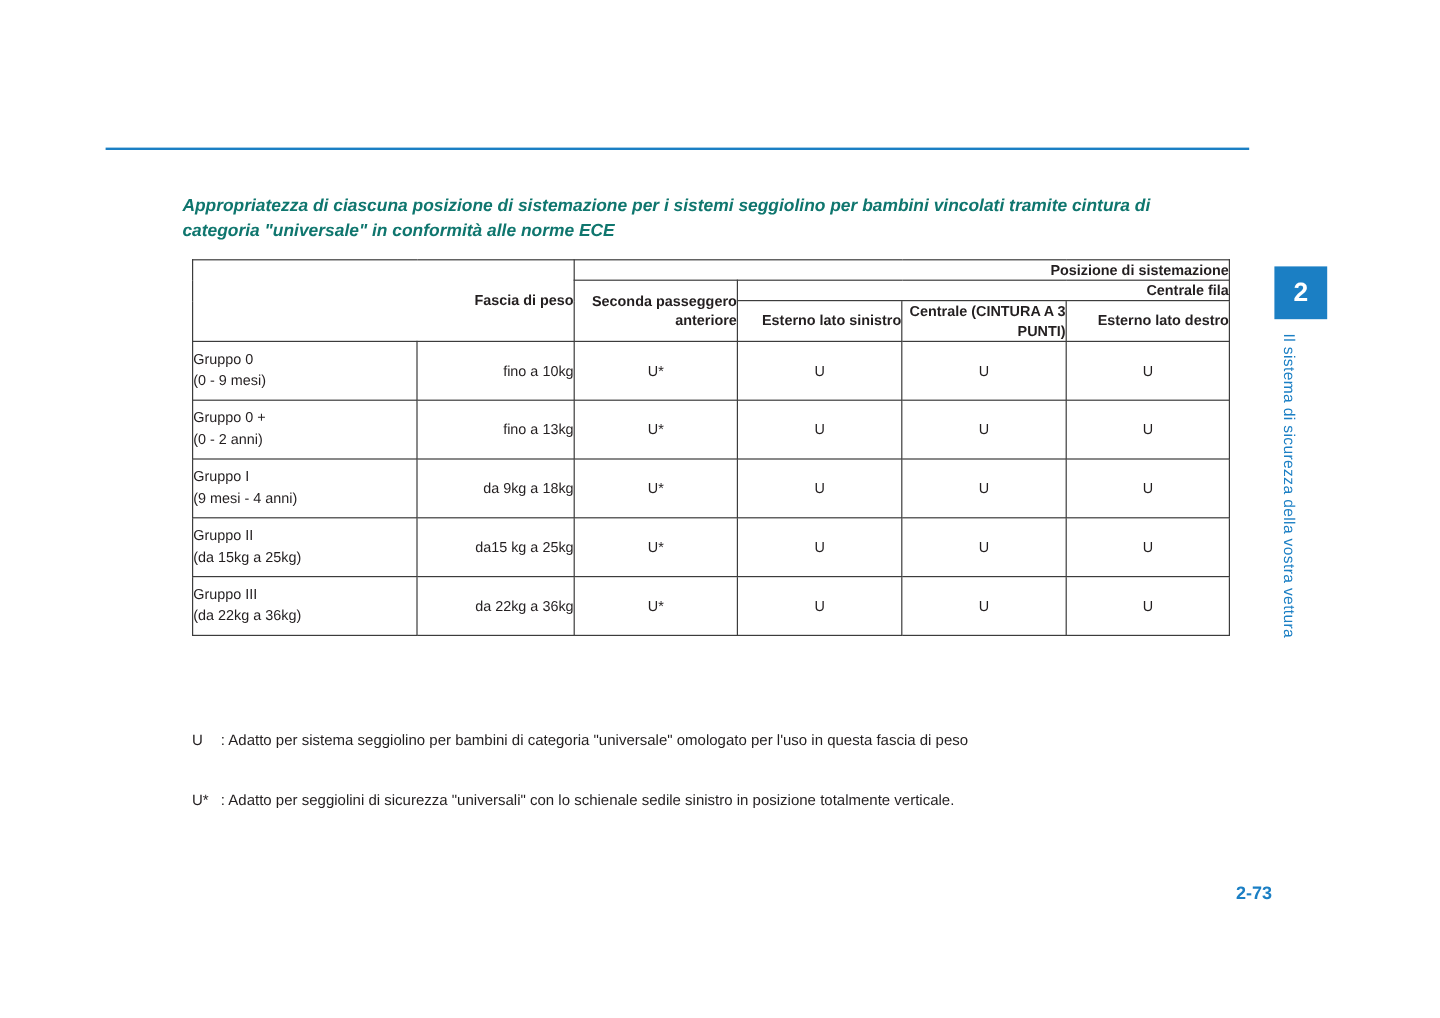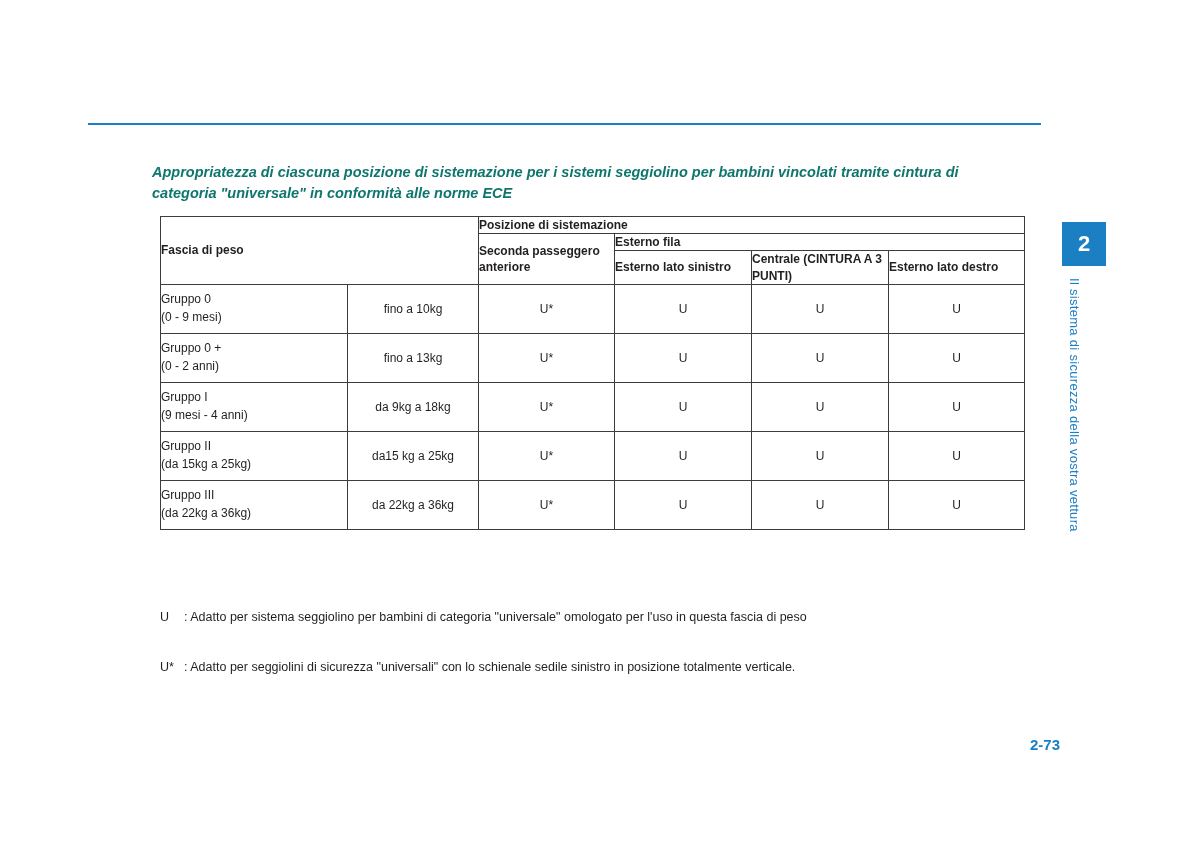--- a/index.html
+++ b/index.html
@@ -87,33 +87,33 @@
   }
   table.seat-table th,
   table.seat-table td {
     border: 1px solid #3c3c3c;
     padding: 0;
     font-size: 12px;
     color: #231f20;
     vertical-align: middle;
   }
   .th-center {
-    text-align: left;
+    text-align: right;
     font-weight: bold;
     line-height: 1.35;
     padding: 6px 4px;
   }
   .cell-label {
     text-align: left;
     padding: 10px 0 10px 9px;
     line-height: 1.45;
     font-weight: normal;
   }
   .cell-weight {
-    text-align: center;
+    text-align: right;
     padding: 10px 0 10px 9px;
     font-weight: normal;
   }
   .cell-mark {
     text-align: center;
     font-weight: normal;
   }
   .row-h {
     height: 49px;
   }
@@ -179,21 +179,21 @@
           <col class="c5">
           <col class="c6">
       </colgroup>
       <thead>
         <tr>
           <th class="th-center" rowspan="3" colspan="2">Fascia di peso</th>
           <th class="th-center" colspan="4">Posizione di sistemazione</th>
         </tr>
         <tr>
           <th class="th-center" rowspan="2">Seconda passeggero anteriore</th>
-          <th class="th-center" colspan="3">Esterno fila</th>
+          <th class="th-center" colspan="3">Centrale fila</th>
         </tr>
         <tr>
           <th class="th-center">Esterno lato sinistro</th>
           <th class="th-center">Centrale (CINTURA A 3 PUNTI)</th>
           <th class="th-center">Esterno lato destro</th>
         </tr>
       </thead>
       <tbody>
         <tr class="row-h">
           <td class="cell-label">

